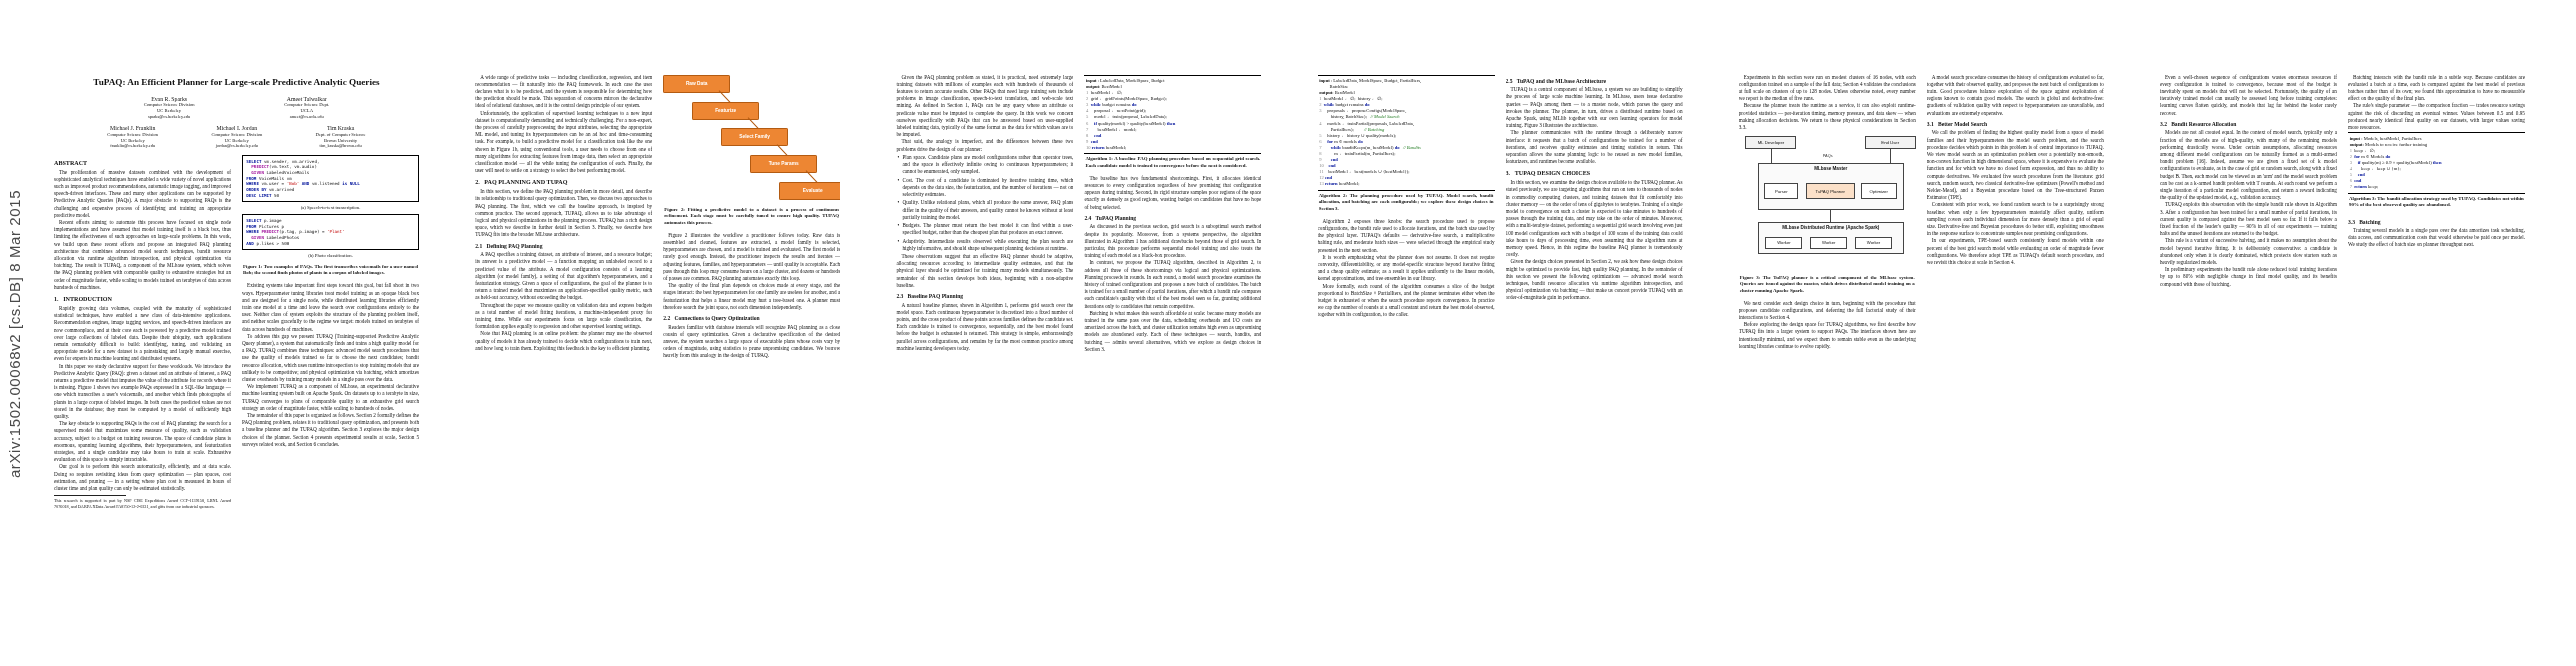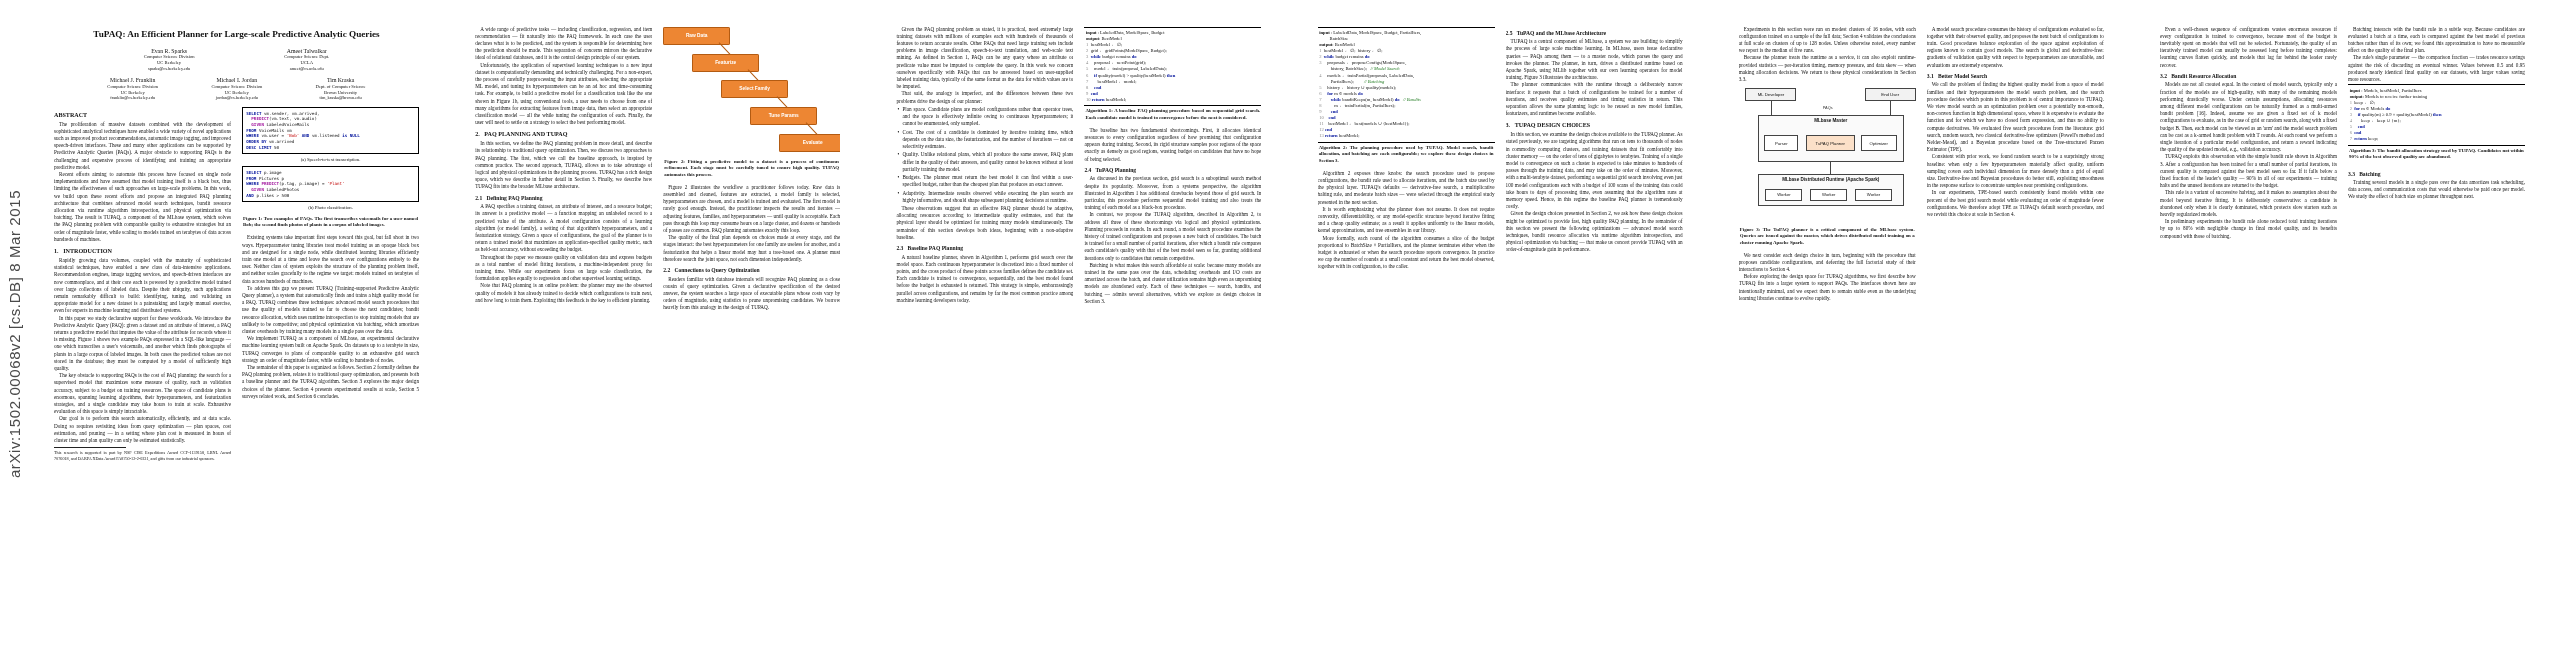--- a/index.html
+++ b/index.html
@@ -3,21 +3,21 @@
 <meta charset="utf-8">
 <style>
   * { margin:0; padding:0; box-sizing:border-box; }
   html,body { background:#ffffff; }
   .canvas { position:relative; width:2576px; height:667px; background:#fff; overflow:hidden;
             font-family:"Liberation Serif","DejaVu Serif",serif; color:#111; }
   .arxiv { position:absolute; left:5.6px; top:50%; transform:translateY(-50%) rotate(180deg);
            writing-mode:vertical-rl; font-family:"Liberation Sans","DejaVu Sans",sans-serif;
            font-size:15px; letter-spacing:0.6px; color:#4a4a4a; white-space:nowrap; }
   .pages { position:absolute; left:32px; top:0; display:flex; gap:12.2px; }
-  .page { width:409px; height:477px; padding:25.6px 22px 19px 22px; background:#fff; overflow:hidden; }
+  .page { width:409px; height:477px; padding:25.6px 22px 19px 22px; background:#fff; overflow:hidden;margin-top:48px; }
   .cols { display:flex; gap:11px; }
   .col  { width:177px; display:flex; flex-direction:column; overflow:hidden; }
   .flex-spacer { flex:1; }
 
   .title { font-size:9.2px; font-weight:bold; text-align:center; margin:3.3px 4.4px 7.8px 4.4px; line-height:11px; }
   .authors-row { display:flex; justify-content:space-evenly; margin-bottom:5.6px; }
   .author { text-align:center; }
   .auth-name { font-size:5.8px; margin-bottom:0.6px; }
   .auth-line { font-size:4.6px; line-height:5.8px; }
   .auth-email { font-size:4.4px; }

